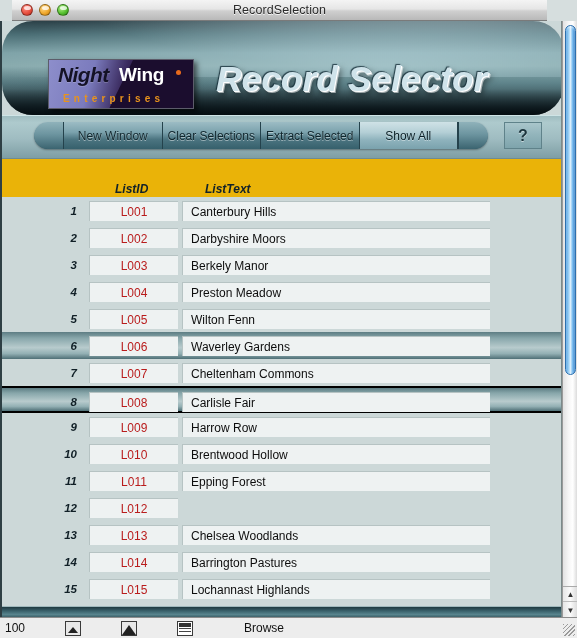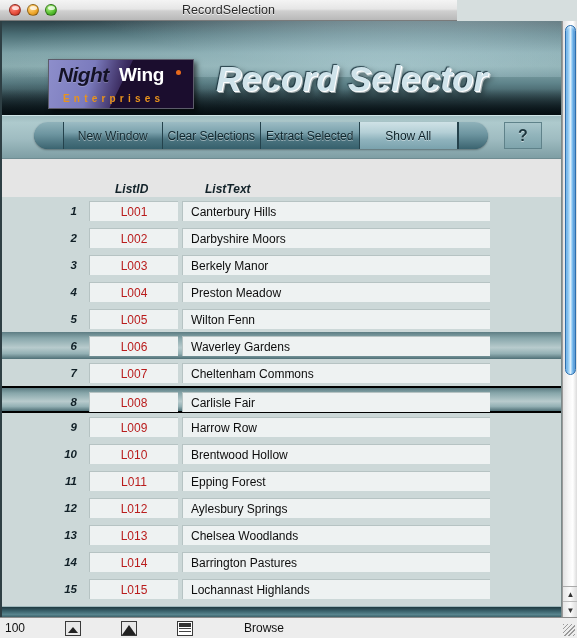--- a/index.html
+++ b/index.html
@@ -10,21 +10,21 @@
     overflow: hidden;
   }
   .window {
     position: relative;
     width: 577px; height: 638px;
     background: #d6dede;
   }
 
   
   .titlebar {
-    position:absolute; left:0; top:0; width:457px; height:21px;
+    position:absolute; left:12px; top:0; width:535px; height:21px;
     background: linear-gradient(to bottom,#f4f4f4 0%,#e6e6e6 45%,#cfcfcf 55%,#b9b9b9 100%);
     border-bottom:1px solid #7a7a7a;
     display:flex; align-items:center;
   }
   .traffic { display:flex; gap:6px; margin-left:9px; }
   .dot { width:12px; height:12px; border-radius:50%; border:1px solid rgba(0,0,0,.35); position:relative; }
   .dot::after{content:"";position:absolute;left:2px;top:1px;width:7px;height:4px;border-radius:50%;
     background:rgba(255,255,255,.75);}
   .dot.red   { background: radial-gradient(circle at 35% 30%, #ff8d83 0%, #e8503f 55%, #b8291c 100%); }
   .dot.amber { background: radial-gradient(circle at 35% 30%, #ffd98a 0%, #f0a92e 55%, #c07b0d 100%); }
@@ -45,20 +45,21 @@
   }
 
   
   .banner {
     position:absolute; left:0; top:0; width:562px; height:94px;
     background:
       radial-gradient(120% 150% at 78% -30%, rgba(210,232,238,.55) 0%, rgba(210,232,238,0) 55%),
       radial-gradient(90% 120% at 12% 120%, rgba(20,34,40,.55) 0%, rgba(20,34,40,0) 60%),
       linear-gradient(to bottom, #2c4148 0%, #4a6d74 14%, #7fa3a8 34%, #89abae 48%, #5f848b 66%, #2c4248 88%, #0d1a1e 100%);
     overflow:hidden;
+    border-radius:31px;
   }
   .banner::before{
     content:""; position:absolute; left:-10%; top:-60%;
     width:130%; height:120%;
     background: radial-gradient(ellipse at 60% 90%, rgba(190,220,228,.45) 0%, rgba(190,220,228,0) 62%);
   }
   .banner::after{
     content:""; position:absolute; left:0; bottom:0; width:100%; height:26px;
     background: linear-gradient(to bottom, rgba(0,0,0,0) 0%, rgba(4,12,16,.88) 100%);
   }
@@ -153,21 +154,21 @@
     border:1px solid #5f828a;
     display:flex;align-items:center;justify-content:center;
     font-size:16px; font-weight:700; color:#1b343c;
     text-shadow:0 1px 0 rgba(255,255,255,.5);
     cursor:default;
   }
 
   
   .colhead{
     position:absolute; left:0; top:138px; width:562px; height:44px;
-    background:#e5e5e5;
+    background:#eab308;
     border-bottom:2px solid #1a2b30;
   }
   .colhead .h{
     position:absolute; bottom:5px;
     font-size:12px; font-weight:700; font-style:italic; color:#122229;
   }
   .h-listid { left:113px; }
   .h-listtext { left:203px; }
 
   
@@ -371,21 +372,20 @@
           <div class="cell-text">Brentwood Hollow</div>
         </div>
         <div class="row">
           <div class="rownum">11</div>
           <div class="cell-id">L011</div>
           <div class="cell-text">Epping Forest</div>
         </div>
         <div class="row">
           <div class="rownum">12</div>
           <div class="cell-id">L012</div>
-          <div class="cell-text">Aylesbury Springs</div>
         </div>
         <div class="row">
           <div class="rownum">13</div>
           <div class="cell-id">L013</div>
           <div class="cell-text">Chelsea Woodlands</div>
         </div>
         <div class="row">
           <div class="rownum">14</div>
           <div class="cell-id">L014</div>
           <div class="cell-text">Barrington Pastures</div>

